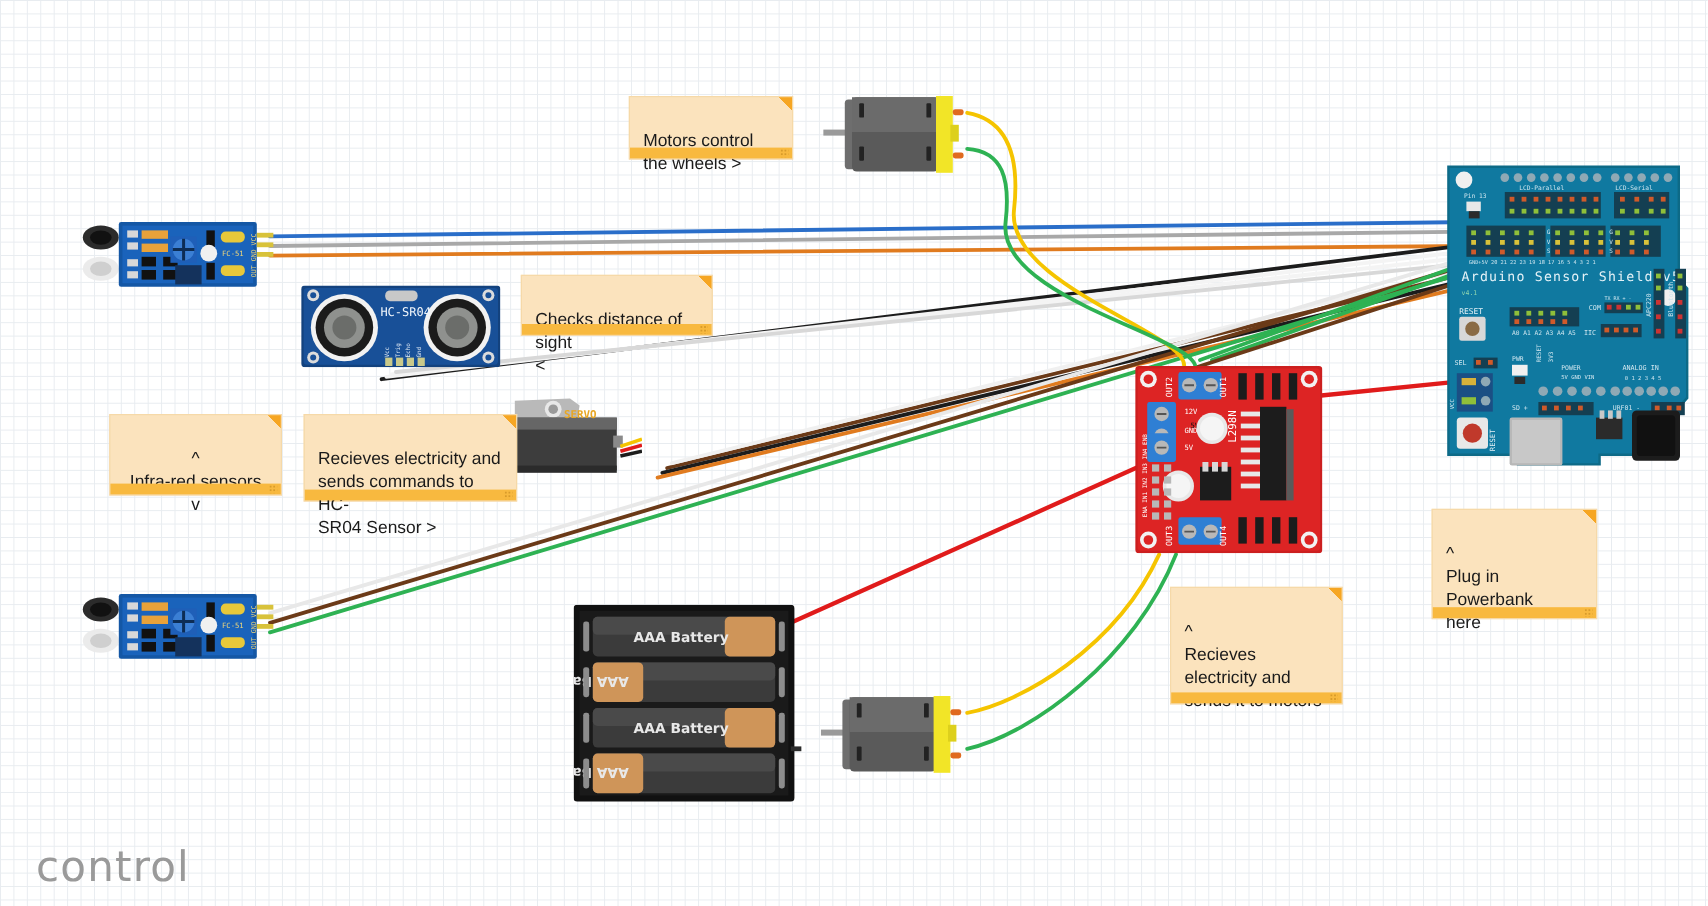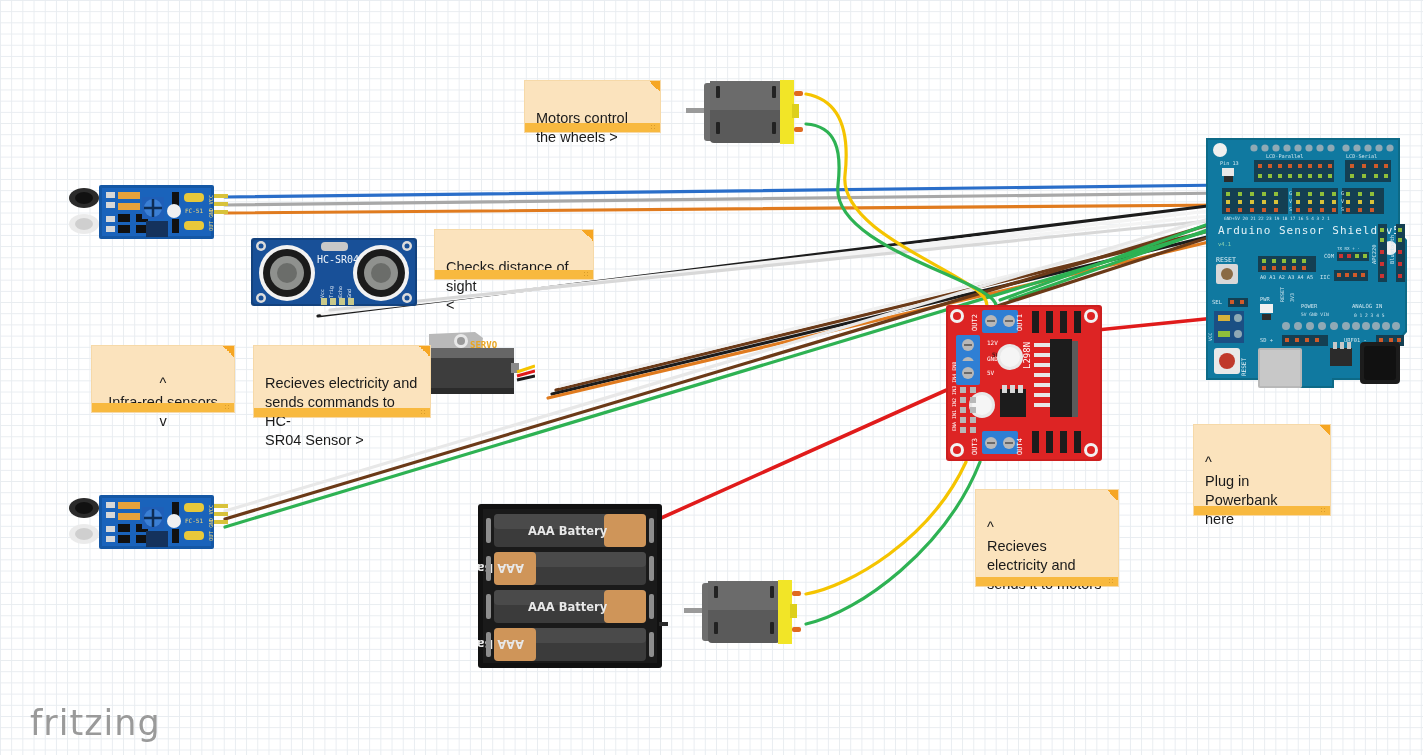--- a/index.html
+++ b/index.html
@@ -670,13 +670,13 @@
 <div class="note" style="left:975px;top:489px;width:144px;height:98px;">
   <span>^
 Recieves
 electricity and
 sends it to motors</span>
   <div class="fold"></div>
   <div class="bar"></div>
   <div class="grip"></div>
 </div>
 
-<div id="logo">fritzing</div>
+<div id="logo">control</div>
 
 </body></html>

